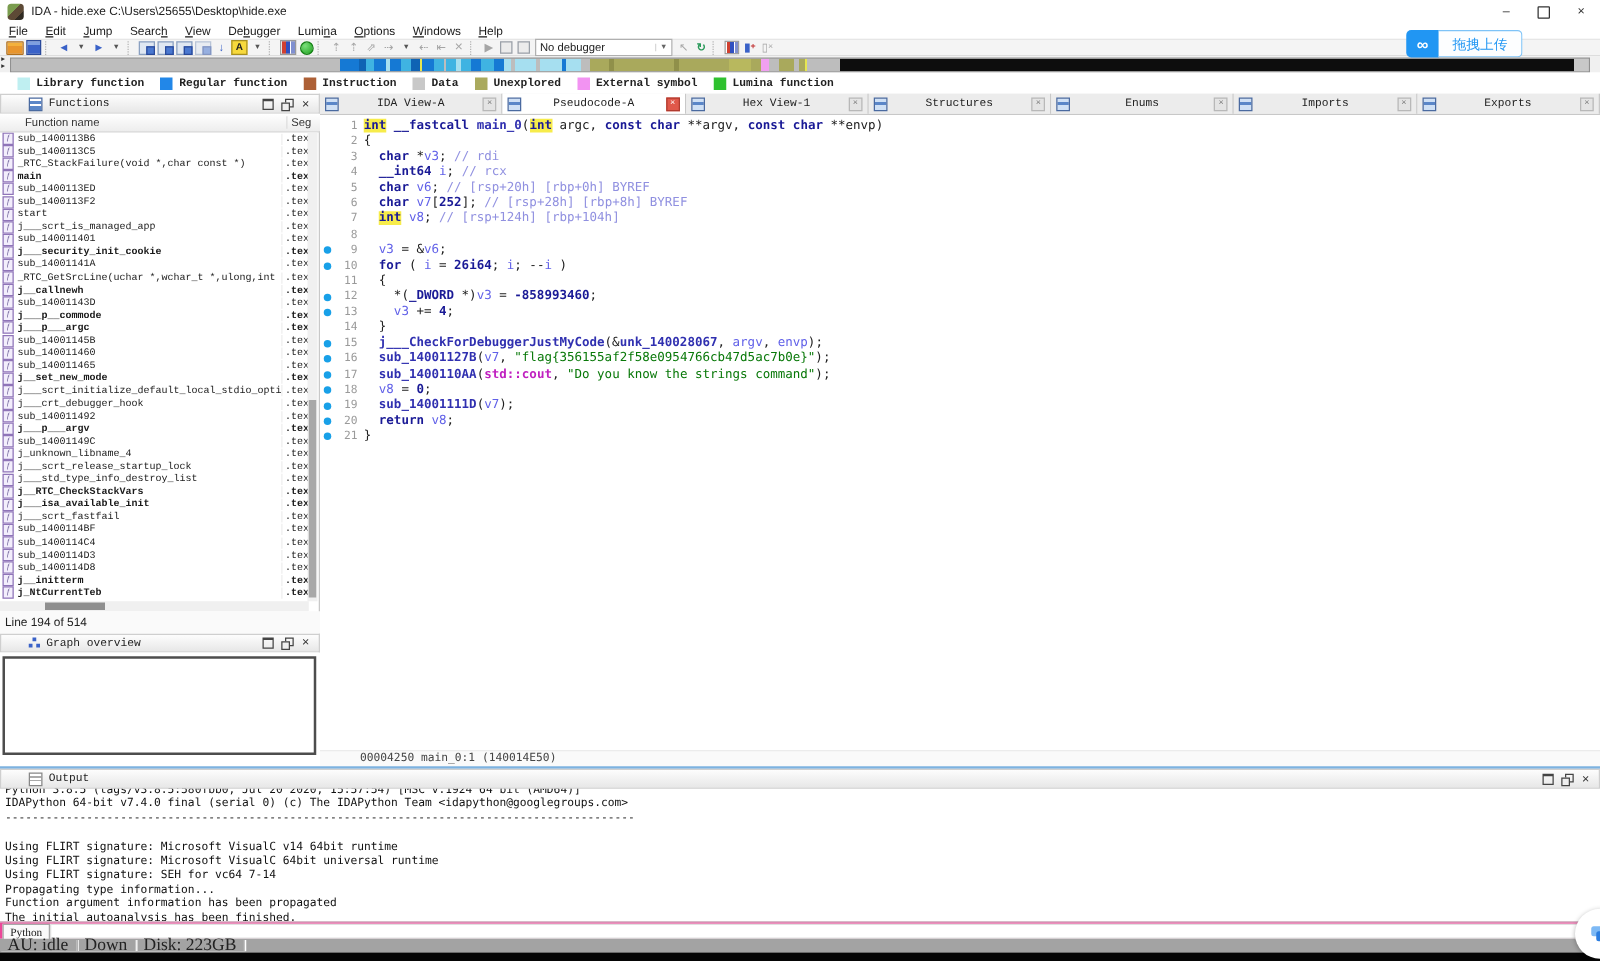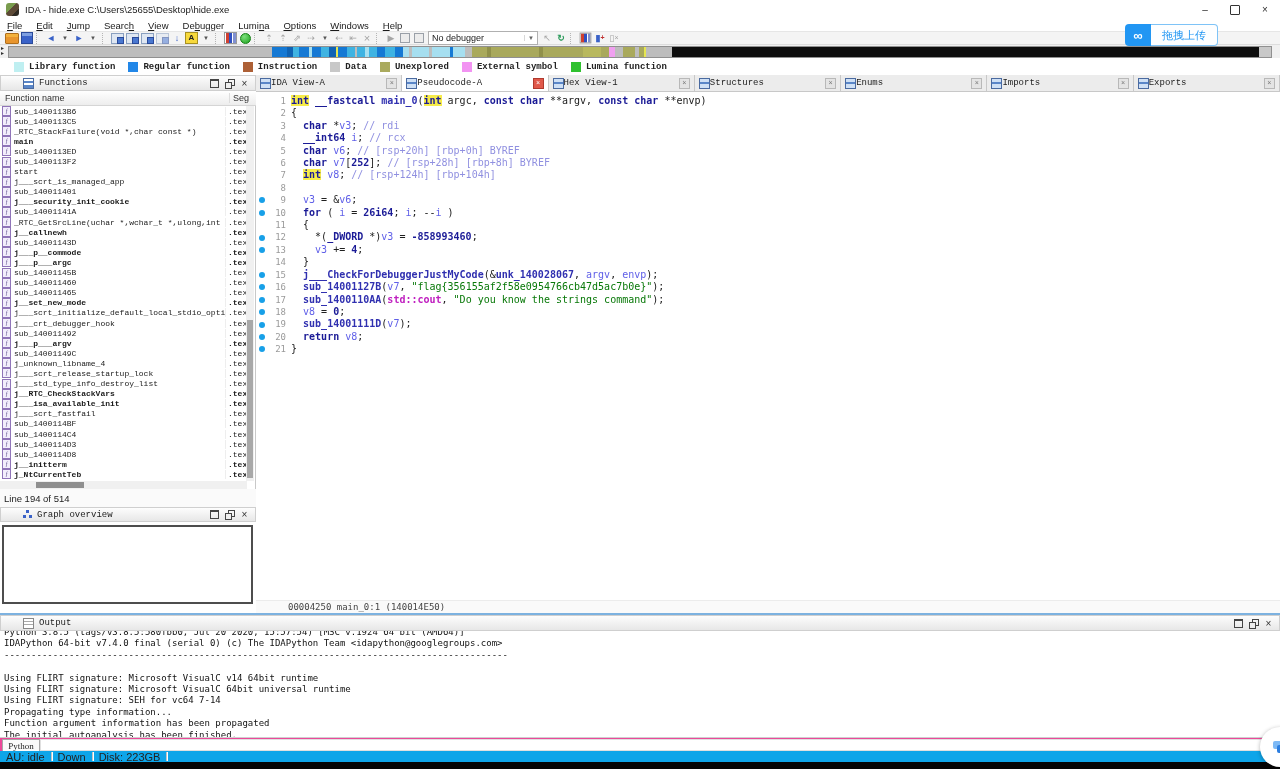--- a/index.html
+++ b/index.html
@@ -72,21 +72,21 @@
   .wb-max::before{content:"";position:absolute;inset:0;border:1px solid #444;border-top-width:2px;}
   .wb-float::before{content:"";position:absolute;left:3px;top:0;width:5px;height:5px;border:1px solid #444;}
   .wb-float::after{content:"";position:absolute;left:0;top:3px;width:5px;height:5px;border:1px solid #444;background:#eee;}
   .wb-close{font-size:10px;color:#333;display:flex;align-items:center;justify-content:center;font-family:"Liberation Sans",sans-serif;}
   .picon{width:9px;height:9px;margin:0 5px 0 4px;background:linear-gradient(180deg,#fff 0 2px,#5a86c8 2px 4px,#fff 4px 6px,#5a86c8 6px 100%);border:1px solid #4a6aa0;}
   
   #funcpanel{left:0;top:75px;width:256px;height:538px;background:#fff;border-right:1px solid #c8c8c8;box-sizing:border-box;}
   #fhdr{position:absolute;left:0;top:0;width:256px;height:16px;}
   #fcols{position:absolute;left:0;top:16px;width:256px;height:15px;background:linear-gradient(180deg,#fff,#ededed);
      border-bottom:1px solid #d5d5d5;display:flex;align-items:center;font-size:9px;color:#333;box-sizing:border-box;}
-  #fcol-name{flex:1;padding-left:5px;}
+  #fcol-name{flex:1;padding-left:20px;}
   #fcol-seg{width:27px;border-left:1px solid #ddd;padding-left:3px;box-sizing:border-box;}
   #flist{position:absolute;left:0;top:31px;width:247px;height:375px;overflow:hidden;
      font-family:"Liberation Mono",monospace;font-size:8px;}
   .frow{height:10.1px;display:flex;align-items:center;white-space:nowrap;color:#1a1a1a;}
   .frow.b .fname,.frow.b .fseg{font-weight:bold;}
   .ficon{width:7px;height:8px;margin:0 3px 0 2px;border:1px solid #8f74b8;background:#f3eefc;color:#5a4a8a;
      font:italic 6px "Liberation Serif",serif;display:inline-flex;align-items:center;justify-content:center;flex:none;}
   .fname{flex:1;overflow:hidden;}
   .fseg{width:19px;flex:none;overflow:hidden;border-left:1px solid #eee;padding-left:2px;}
   #fvscroll{position:absolute;right:1px;top:31px;width:8px;height:375px;background:#f0f0f0;}
@@ -103,21 +103,21 @@
   #gbox{position:absolute;left:2px;top:3px;width:247px;height:75px;border:2px solid #4d4d4d;background:#fff;}
   
   #rightpanel{left:256px;top:75px;width:1024px;height:538px;background:#fff;}
   #tabbar{position:absolute;left:0;top:0;width:1024px;height:17px;background:#f0f0f0;border-bottom:1px solid #c8c8c8;
      display:flex;box-sizing:border-box;}
   .tab{flex:1;display:flex;align-items:center;border-right:1px solid #c8c8c8;background:#ececec;
      font-family:"Liberation Mono",monospace;font-size:9px;color:#222;min-width:0;}
   .tab.active{background:#fff;}
   .tabicon{width:9px;height:9px;margin-left:4px;border:1px solid #4a6aa0;flex:none;
      background:linear-gradient(180deg,#cfe0f5 0 3px,#5a86c8 3px 5px,#cfe0f5 5px 100%);}
-  .tlabel{flex:1;overflow:hidden;white-space:nowrap;}
+  .tlabel{flex:1;text-align:center;overflow:hidden;white-space:nowrap;}
   .tclose{width:9px;height:9px;margin-right:4px;flex:none;background:#e4e4e4;border:1px solid #b8b8b8;
      color:#777;font-size:7px;line-height:8px;text-align:center;}
   .tclose.ract{background:#e0584a;border-color:#b03a2e;color:#fff;}
   #code{position:absolute;left:0;top:17px;width:1024px;height:508px;background:#fff;overflow:hidden;
      font-family:"DejaVu Sans Mono",monospace;font-size:10px;line-height:12.4px;padding-top:3px;box-sizing:border-box;}
   .cl{display:flex;white-space:pre;}
   .dcell{width:12px;flex:none;display:flex;align-items:center;justify-content:center;}
   .dot{width:6px;height:6px;border-radius:50%;background:#18a0e8;}
   .lnum{width:18px;flex:none;text-align:right;color:#9a9a9a;font-size:9px;padding-right:5px;}
   .kh{background:#f7ec4a;color:#1a1a96;font-weight:bold;}
@@ -138,22 +138,22 @@
   .oicon{width:9px;height:9px;margin:0 5px 0 4px;border:1px solid #888;background:
      linear-gradient(180deg,#fff 0 2px,#aaa 2px 3px,#fff 3px 5px,#aaa 5px 6px,#fff 6px 100%);}
   #ocontent{position:absolute;left:0;top:16px;width:1280px;height:106px;overflow:hidden;
      font-family:"DejaVu Sans Mono",monospace;font-size:9px;line-height:11.4px;color:#111;padding-left:4px;box-sizing:border-box;}
   #ocontent .ol:first-child{margin-top:-4px;}
   
   #pyrow{left:0;top:737px;width:1280px;height:14px;background:#ec4899;border-top:1px solid #d0d0d0;box-sizing:border-box;}
   #pychip{position:absolute;left:2px;top:1px;width:36px;height:12px;background:#fafafa;border:1px solid #a8a8a8;
      font-family:"Liberation Serif",serif;font-size:9px;display:flex;align-items:center;justify-content:center;color:#222;}
   #pyinput{position:absolute;left:40px;top:1px;right:0px;height:12px;background:#fff;border:1px solid #e0e0e0;box-sizing:border-box;}
-  #statusbar{left:0;top:751px;width:1280px;height:11px;background:#0ea5e9;display:flex;align-items:center;
-     font-family:Liberation Sans, sans-serif;font-size:11px;color:#222;}
+  #statusbar{left:0;top:751px;width:1280px;height:11px;background:#a3a3a3;display:flex;align-items:center;
+     font-family:Liberation Serif, serif;font-size:14px;color:#222;}
   .seg{height:9px;display:flex;align-items:center;padding:0 6px;border-right:1px solid #c2c2c2;box-shadow:1px 0 0 #fff;}
   #blackbar{left:0;top:762px;width:1280px;height:7px;background:#050505;}
   
   #floatcircle{left:1260px;top:727px;width:40px;height:40px;border-radius:50%;background:#fff;
      box-shadow:0 1px 4px rgba(0,0,0,.3);z-index:40;display:flex;align-items:center;justify-content:center;}
   #fcglyph{width:14px;height:12px;position:relative;}
   #fcglyph::before{content:"";position:absolute;left:0;top:0;width:9px;height:8px;background:#7db9f5;border-radius:2px;}
   #fcglyph::after{content:"";position:absolute;left:4px;top:4px;width:9px;height:8px;background:#2b7de0;border-radius:2px;}
 </style>
 </head>

